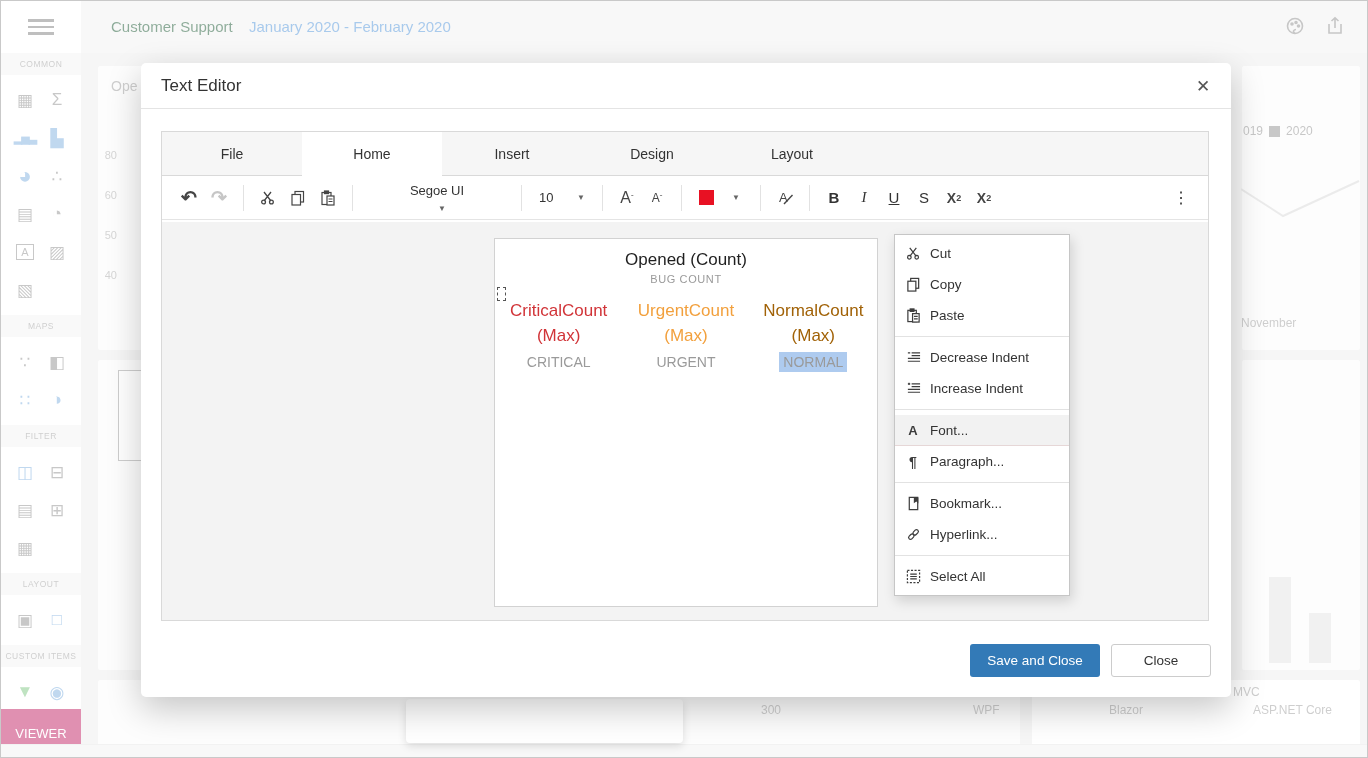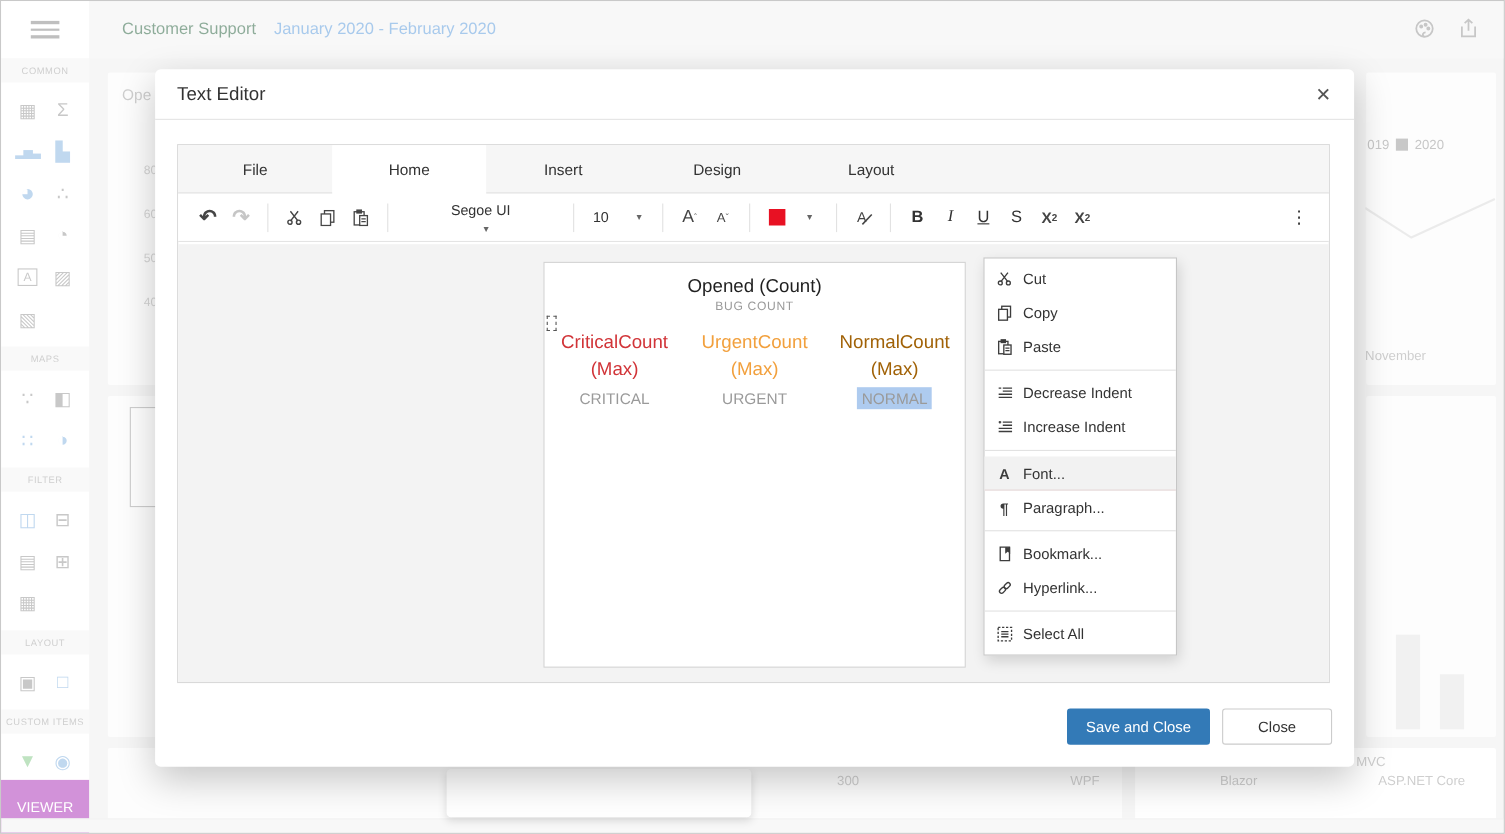--- a/index.html
+++ b/index.html
@@ -23,21 +23,21 @@
   .sidebar { position:absolute; left:0; top:52px; bottom:0; width:80px; background:#fff; }
   .sec-label { height:22px; background:#f2f2f2; color:#9b9b9b; font-size:8.5px; letter-spacing:.5px;
     display:flex; align-items:center; justify-content:center; }
   .icon-grid { display:flex; flex-wrap:wrap; padding:6px 8px; }
   .si { width:32px; height:38px; display:flex; align-items:center; justify-content:center;
     font-size:17px; color:#8d8d8d; cursor:pointer; }
   .si.blue { color:#7badde; }
   .si.boxed span { border:1.5px solid #8d8d8d; font-size:11px; padding:1px 4px; }
   .si.funnel { color:#79c47e; }
   .si.dim { color:#d2d2d2; }
-  .viewer-btn { position:absolute; left:0; bottom:0; width:80px; height:48px; background:#a21caf;
+  .viewer-btn { position:absolute; left:0; bottom:0; width:80px; height:48px; background:#be185d;
     color:#fff; font-size:13px; display:flex; align-items:center; justify-content:center; cursor:pointer; }
 
   .panel { position:absolute; background:#fbfbfb; border:1px solid #ececec; border-radius:3px; }
   .bg-txt { position:absolute; color:#9a9a9a; font-size:12px; white-space:nowrap; }
   .tickcol span { display:block; text-align:right; width:30px; height:40px; font-size:11px; color:#a8a8a8; }
   .legend-row { display:flex; align-items:center; gap:6px; font-size:12px; color:#8a8a8a; }
   .legend-row .sw { width:11px; height:11px; background:#8c8c8c; display:inline-block; }
   .mini-rect { position:absolute; border:1.5px solid #9a9a9a; background:#fff; }
   .bg-bar { position:absolute; background:#e2e2e2; }
   .bottom-strip { position:absolute; left:0; right:0; bottom:0; height:13px; background:#f1f1f1; border-top:1px solid #e3e3e3; }
@@ -183,21 +183,21 @@
       <div class="si funnel">▼</div>
       <div class="si blue">◉</div>
       <div class="si dim arrowchar">↶</div>
       <div class="si dim arrowchar">↷</div>
     </div>
     <div class="viewer-btn">VIEWER</div>
   </div>
 
   <div class="panel" style="left:96px; top:64px; width:300px; height:286px;"></div>
   <span class="bg-txt" style="left:110px; top:77px; font-size:14px;">Ope</span>
-  <div class="tickcol" style="position:absolute; left:112px; top:148px;">
+  <div class="tickcol" style="position:absolute; left:86px; top:148px;">
     <span>80</span>
     <span>60</span>
     <span>50</span>
     <span>40</span>
   </div>
   <div class="panel" style="left:96px; top:358px; width:300px; height:312px;"></div>
   <div class="mini-rect" style="left:117px; top:369px; width:25px; height:91px;"></div>
 
   <div class="panel" style="left:1240px; top:64px; width:120px; height:286px;"></div>
   <div class="legend-row" style="position:absolute; left:1242px; top:123px;">

